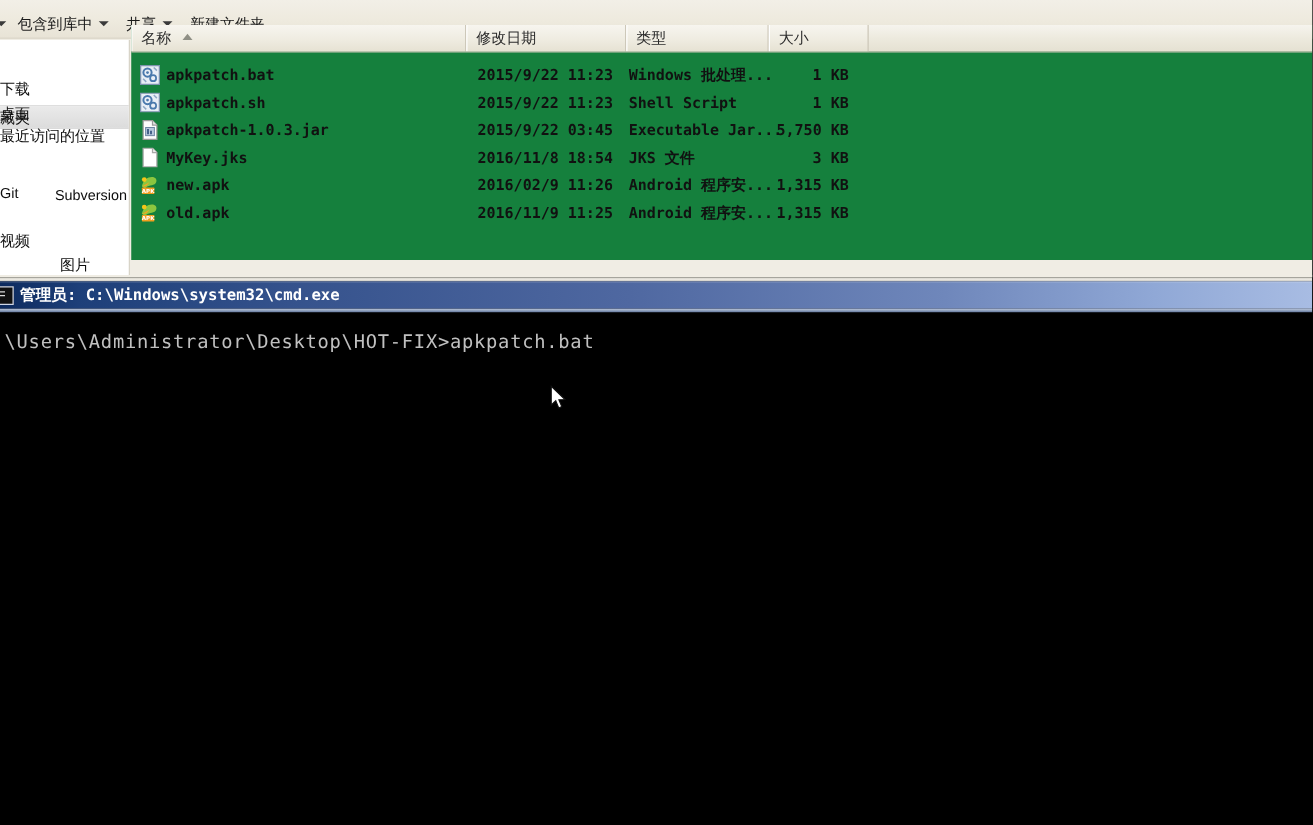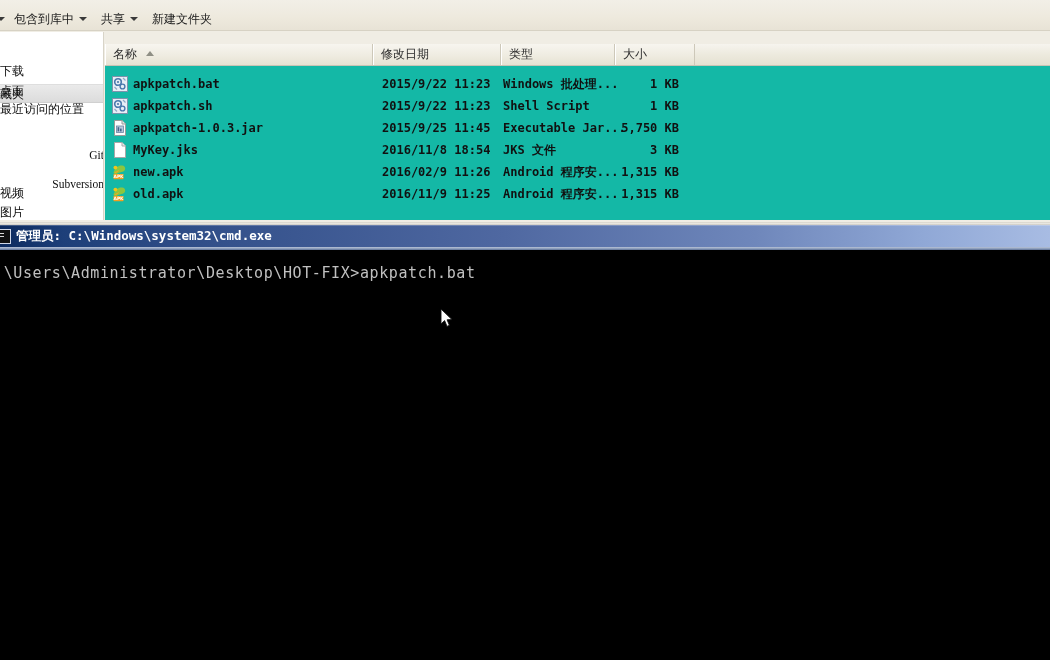--- a/index.html
+++ b/index.html
@@ -87,31 +87,30 @@
     cursor: default;
   }
   .nav-row.hover {
     background: linear-gradient(to bottom, #eaeaea 0%, #dcdcdc 100%);
     border-top: 1px solid #dedede;
     border-bottom: 1px solid #d0d0d0;
     margin-top: 44px;
   }
   .nav-row.faint { color: #9a9a9a; }
   .nav-row.mono {
-    font-family: Liberation Serif, serif;
+    font-family: Liberation Sans, sans-serif;
     font-size: 11.5px;
-    text-align: right;
   }
 
   
   #listpane {
     position: absolute;
-    left: 105px; top: 44px;
+    left: 105px; top: 20px;
     width: 945px; height: 188px;
-    background: #14b8a6;
+    background: #15803d;
     overflow: hidden;
   }
 
   
   #colheader {
     position: absolute;
     left: 0; top: 0;
     height: 22px; width: 945px;
     background: linear-gradient(to bottom, #f6f4ee 0%, #edeade 50%, #e5e1d2 100%);
     border-bottom: 1px solid #c9c4b5;
@@ -295,23 +294,23 @@
       </div>
     </div>
 
     <div id="sidebar">
       <div class="nav-row hover" style="top:8px;"><span>藏夹</span></div>
       <div class="nav-row" style="top:30px;"><span>下载</span></div>
       <div class="nav-row" style="top:50px;"><span>桌面</span></div>
       <div class="nav-row" style="top:68px;"><span>最近访问的位置</span></div>
       <div class="nav-row faint" style="top:92px;"><span></span></div>
       <div class="nav-row mono" style="top:114px;"><span>Git</span></div>
-      <div class="nav-row mono" style="top:143px;"><span>Subversion</span></div>
+      <div class="nav-row mono" style="top:116px;padding-left:44px;"><span>Subversion</span></div>
       <div class="nav-row" style="top:152px;"><span>视频</span></div>
-      <div class="nav-row" style="top:171px;"><span>图片</span></div>
+      <div class="nav-row" style="top:171px;margin-left:48px;"><span>图片</span></div>
     </div>
 
     <div id="listpane">
 
       <div id="colheader">
         <div class="col-h" style="left:0px;   width:268px;">
           <span>名称</span>
           <span class="sort-arrow"></span>
         </div>
         <div class="col-h" style="left:268px; width:128px;">
@@ -355,21 +354,21 @@
 
       <div class="frow" style="top:73px;">
         <svg class="ficon" viewBox="0 0 16 16">
           <path d="M2.5 0.5 H10 L13.5 4 V15.5 H2.5 Z" fill="#fdfdfd" stroke="#9a9a9a"></path>
           <path d="M10 0.5 V4 H13.5" fill="#e6e6e6" stroke="#9a9a9a"></path>
           <rect x="4.5" y="6" width="7" height="6.5" fill="#b9c9dd" stroke="#6d85a3" stroke-width="0.8"></rect>
           <rect x="5.6" y="7.2" width="1.6" height="4.2" fill="#45618a"></rect>
           <rect x="8" y="8.6" width="1.6" height="2.8" fill="#45618a"></rect>
         </svg>
         <div class="fcell fname">apkpatch-1.0.3.jar</div>
-        <div class="fcell fdate">2015/9/25 11:45</div>
+        <div class="fcell fdate">2015/9/22 03:45</div>
         <div class="fcell ftype">Executable Jar...</div>
         <div class="fcell fsize">5,750 KB</div>
       </div>
 
       <div class="frow" style="top:95px;padding-left:12px;">
         <svg class="ficon" viewBox="0 0 16 16">
           <path d="M2.5 0.5 H10 L13.5 4 V15.5 H2.5 Z" fill="#ffffff" stroke="#a8a8a8"></path>
           <path d="M10 0.5 V4 H13.5" fill="#ececec" stroke="#a8a8a8"></path>
         </svg>
         <div class="fcell fname">MyKey.jks</div>

